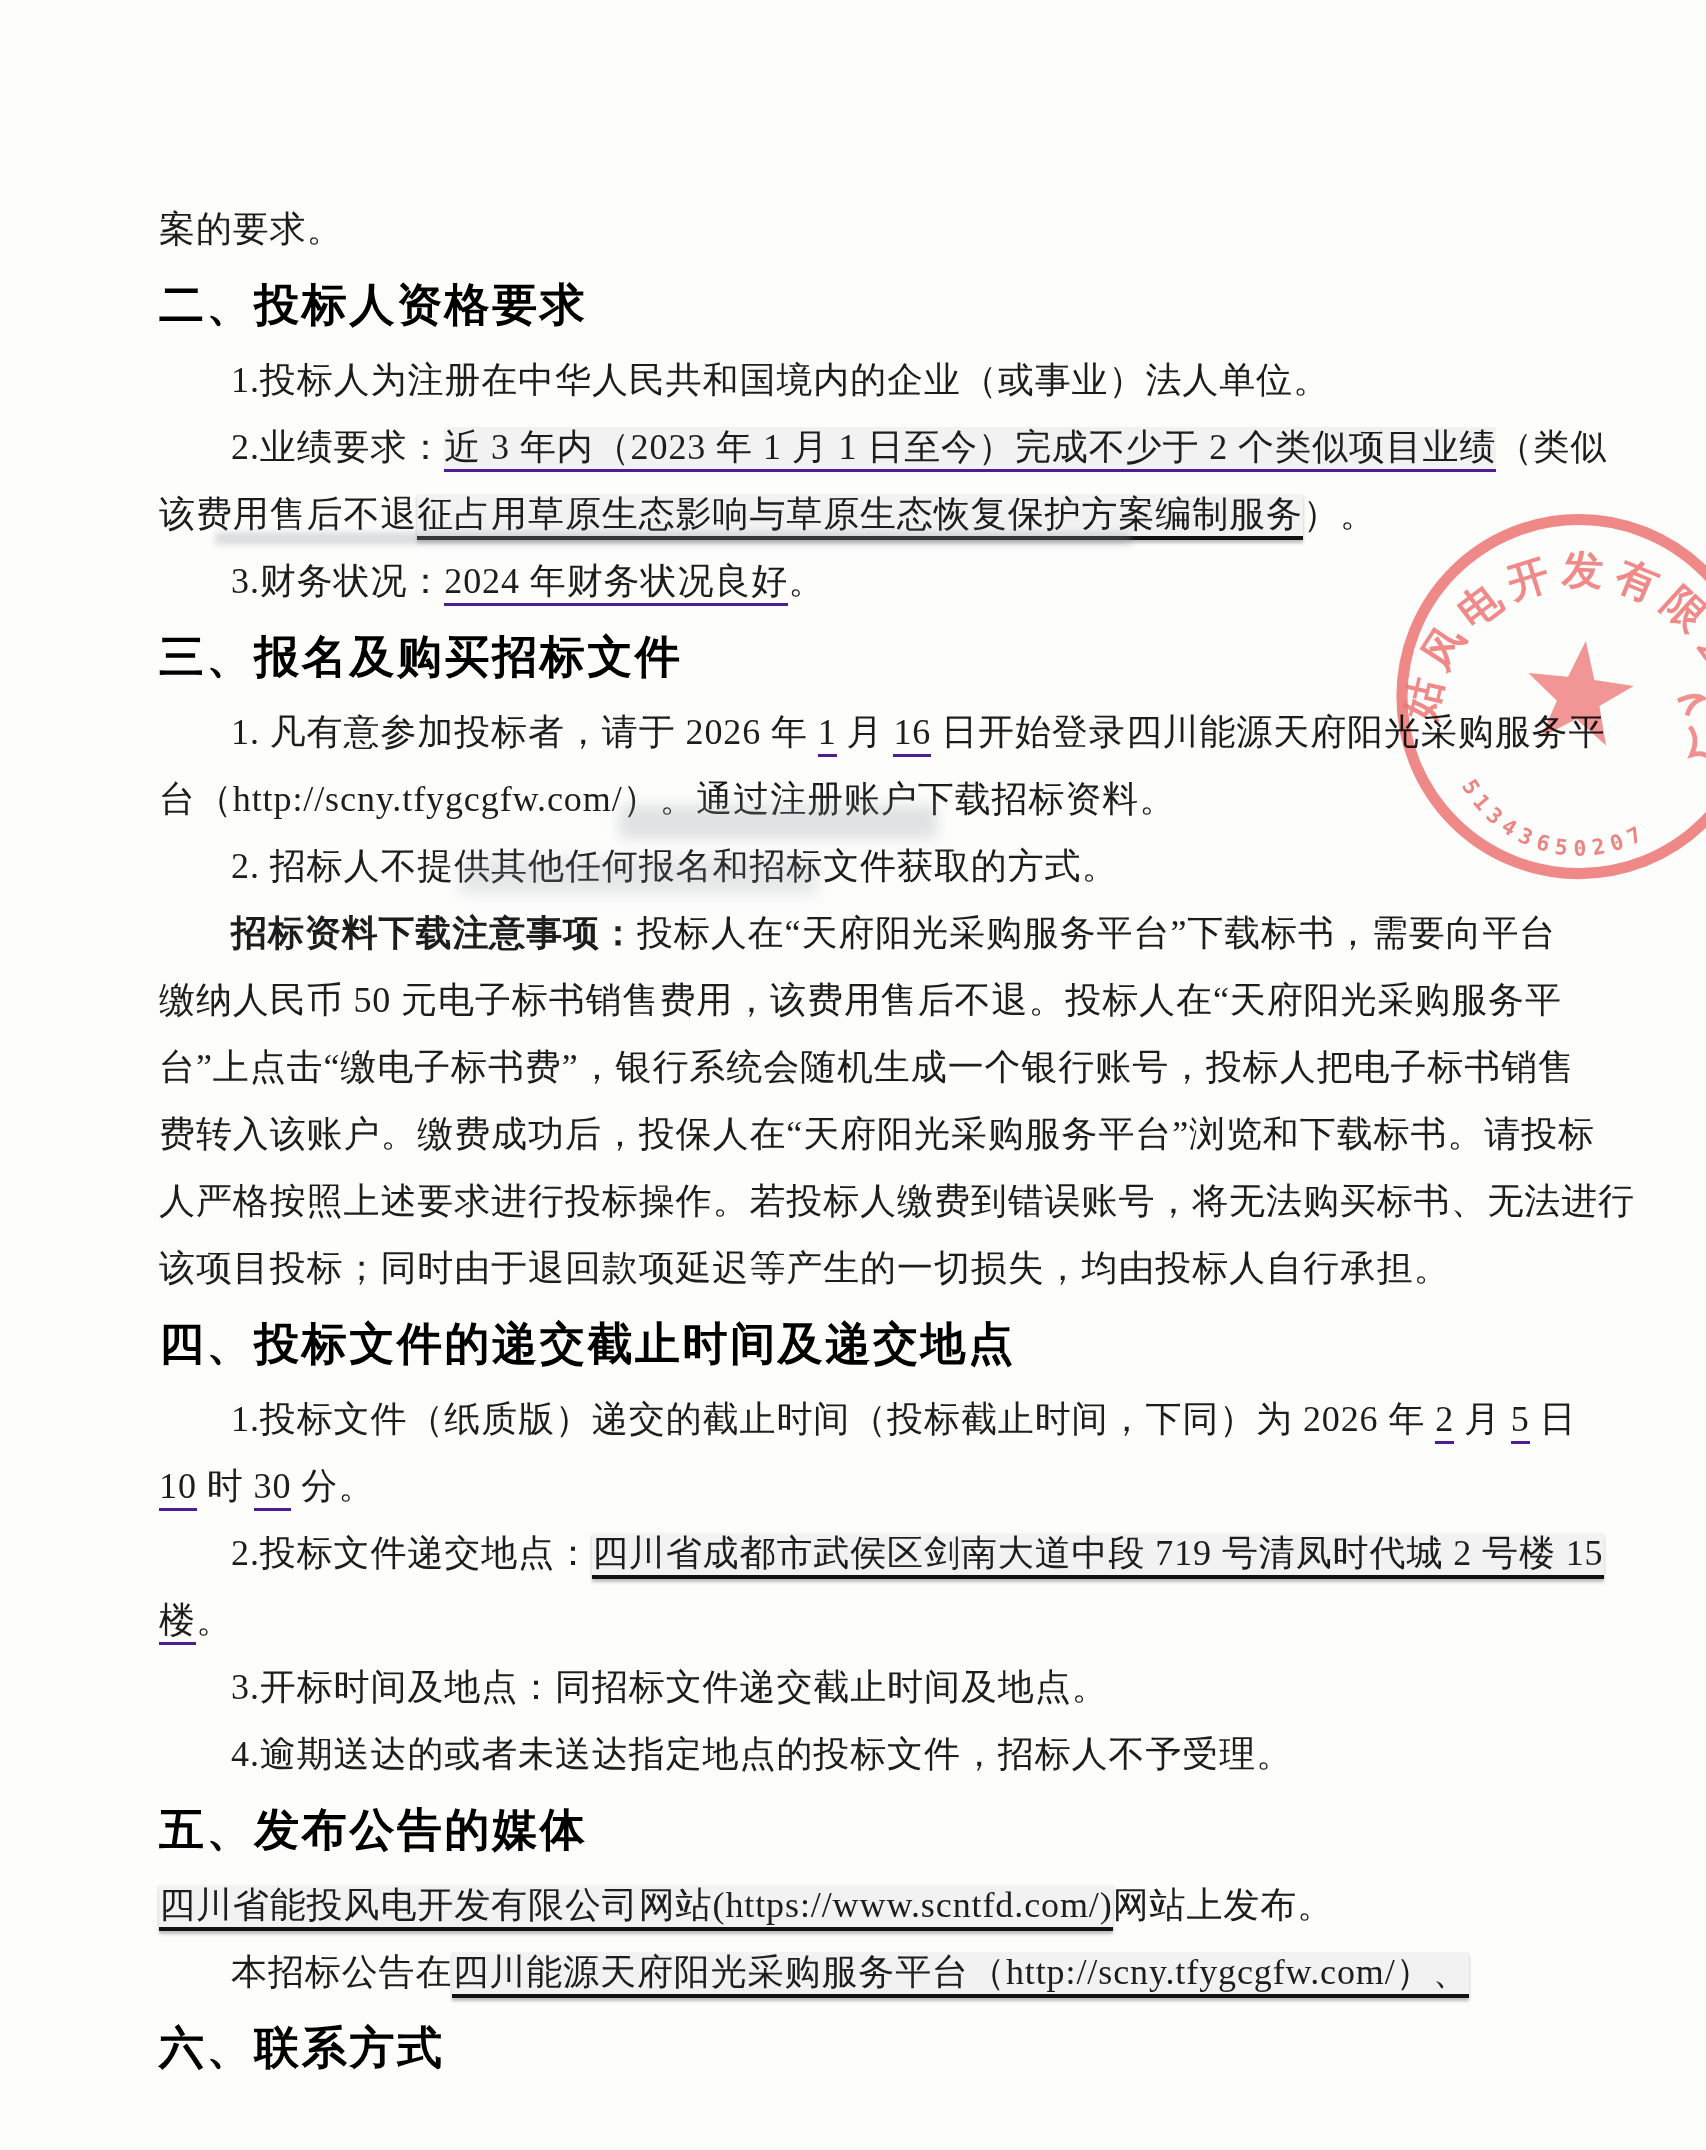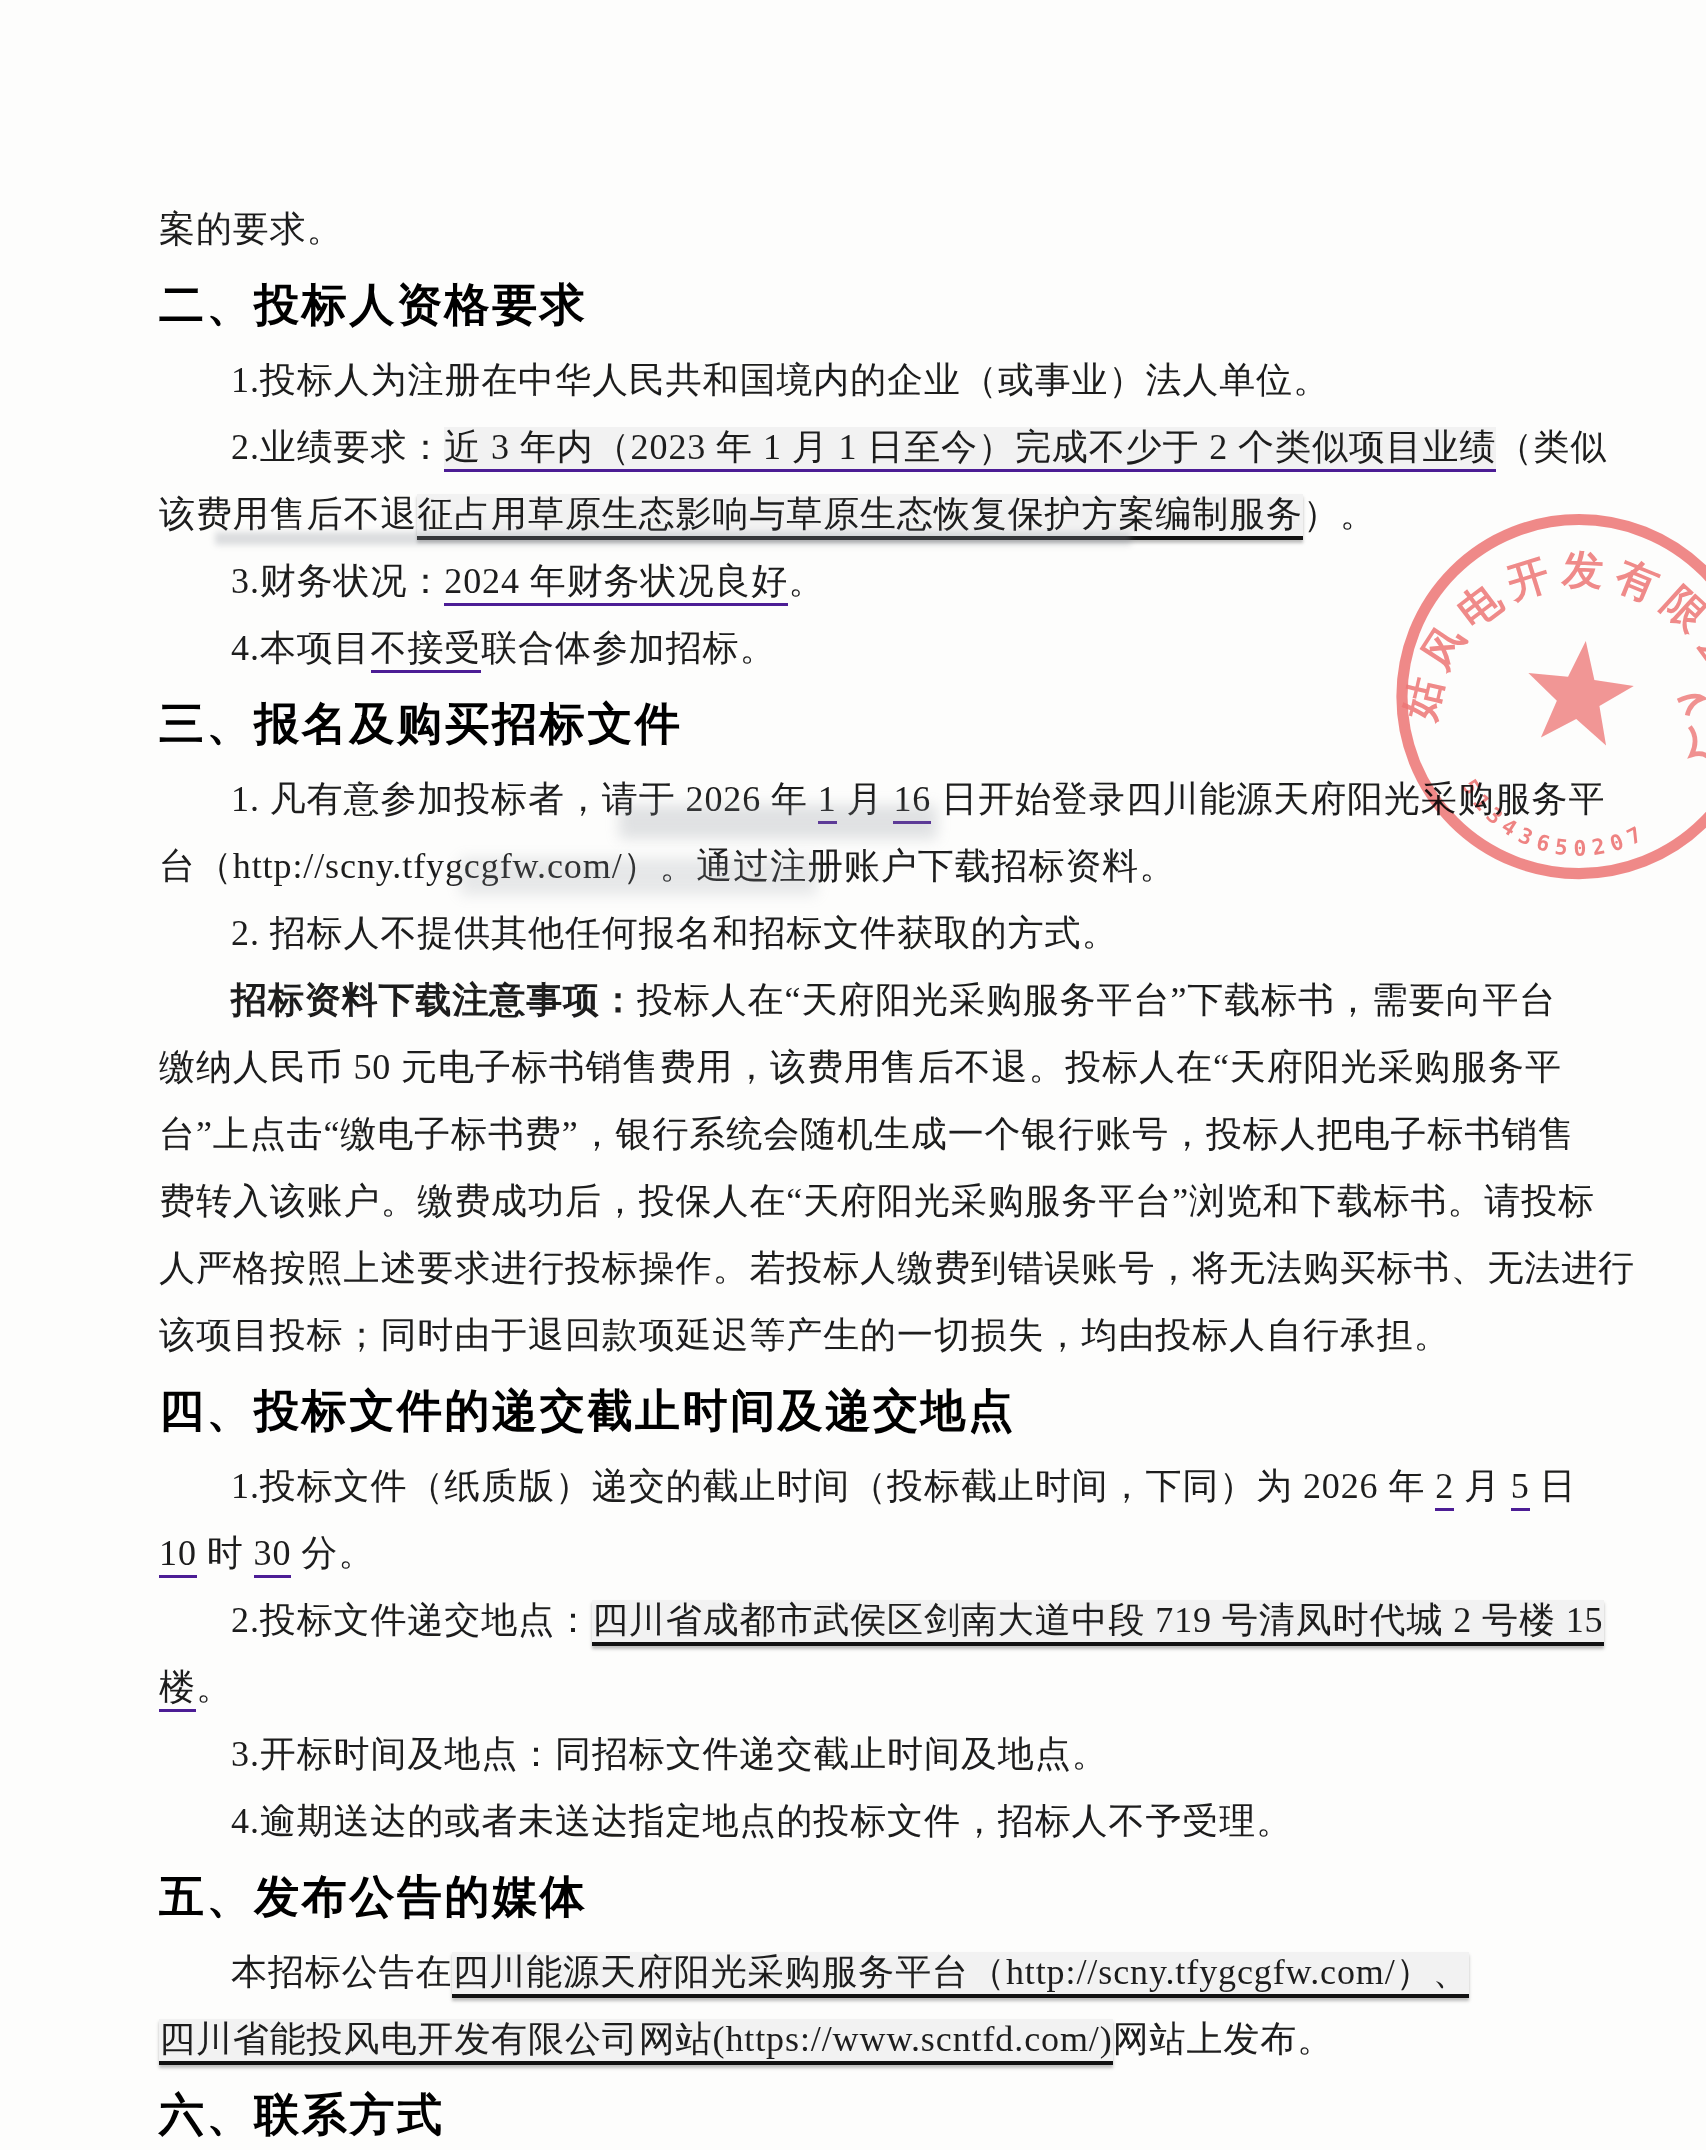--- a/index.html
+++ b/index.html
@@ -71,21 +71,20 @@
   <div class="h">二、投标人资格要求</div>
 
   <div class="ln ind"><span>1.投标人为注册在中华人民共和国境内的企业（或事业）法人单位。</span></div>
 
   <div class="ln ind"><span>2.业绩要求：</span><span class="u smear-bg">近 3 年内（2023 年 1 月 1 日至今）完成不少于 2 个类似项目业绩</span><span>（类似</span></div>
 
   <div class="ln"><span>该费用售后不退</span><span class="u-heavy smear-bg">征占用草原生态影响与草原生态恢复保护方案编制服务</span><span>）。</span></div>
 
   <div class="ln ind"><span>3.财务状况：</span><span class="u">2024 年财务状况良好</span><span>。</span></div>
 
-  <div class="ln ind"><span>4.本项目</span><span class="u">不接受</span><span>联合体参加招标。</span></div>
 
   <div class="h">三、报名及购买招标文件</div>
 
   <div class="ln ind"><span>1. 凡有意参加投标者，请于 2026 年 </span><span class="u">1</span><span> 月 </span><span class="u">16</span><span> 日开始登录四川能源天府阳光采购服务平</span></div>
 
   <div class="ln"><span>台（http://scny.tfygcgfw.com/）。通过注册账户下载招标资料。</span></div>
 
   <div class="ln ind"><span>2. 招标人不提供其他任何报名和招标文件获取的方式。</span></div>
 
   <div class="ln ind"><span class="b">招标资料下载注意事项：</span><span>投标人在“天府阳光采购服务平台”下载标书，需要向平台</span></div>
@@ -104,23 +103,23 @@
   <div class="ln ind"><span>2.投标文件递交地点：</span><span class="u-heavy smear-bg">四川省成都市武侯区剑南大道中段 719 号清凤时代城 2 号楼 15</span></div>
 
   <div class="ln"><span class="u">楼</span><span>。</span></div>
 
   <div class="ln ind"><span>3.开标时间及地点：同招标文件递交截止时间及地点。</span></div>
 
   <div class="ln ind"><span>4.逾期送达的或者未送达指定地点的投标文件，招标人不予受理。</span></div>
 
   <div class="h">五、发布公告的媒体</div>
 
+  <div class="ln"><span class="u-heavy smear-bg">四川省能投风电开发有限公司网站(https://www.scntfd.com/)</span><span>网站上发布。</span></div>
+
   <div class="ln ind"><span>本招标公告在</span><span class="u-heavy smear-bg">四川能源天府阳光采购服务平台（http://scny.tfygcgfw.com/）、</span></div>
-
-  <div class="ln"><span class="u-heavy smear-bg">四川省能投风电开发有限公司网站(https://www.scntfd.com/)</span><span>网站上发布。</span></div>
 
   <div class="h">六、联系方式</div>
 
   <div class="smudge a"></div>
   <div class="smudge b2"></div>
   <div class="smudge c"></div>
 
   <svg class="seal" viewBox="0 0 760 1010">
     <defs>
       <path id="arcTop" d="M 95 610 A 340 340 0 1 1 770 610"></path>

